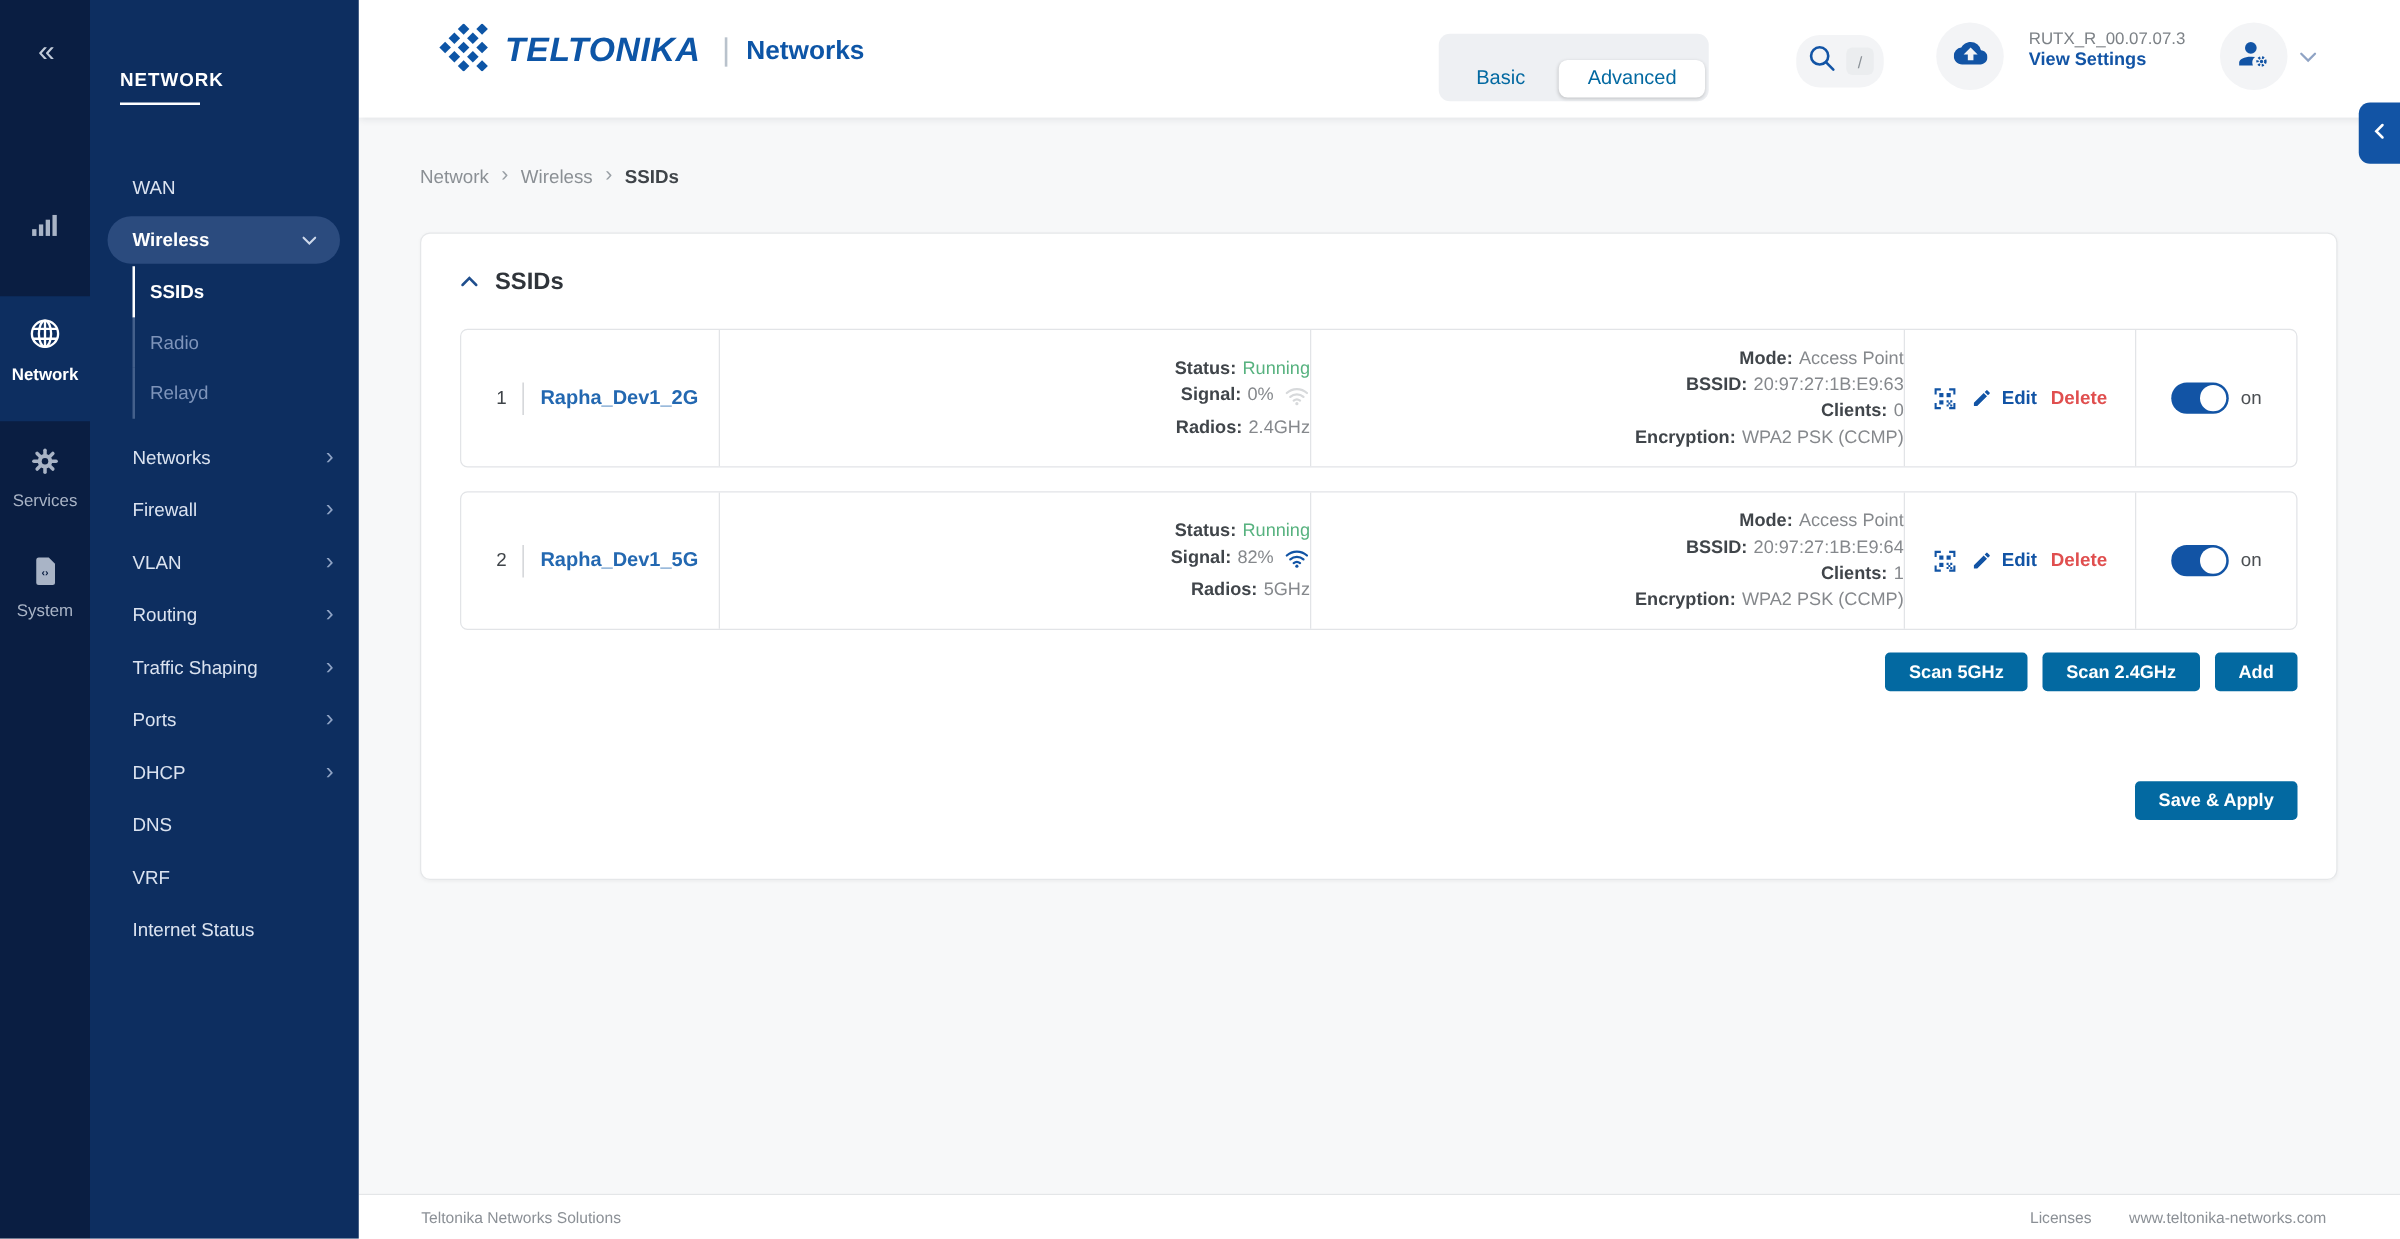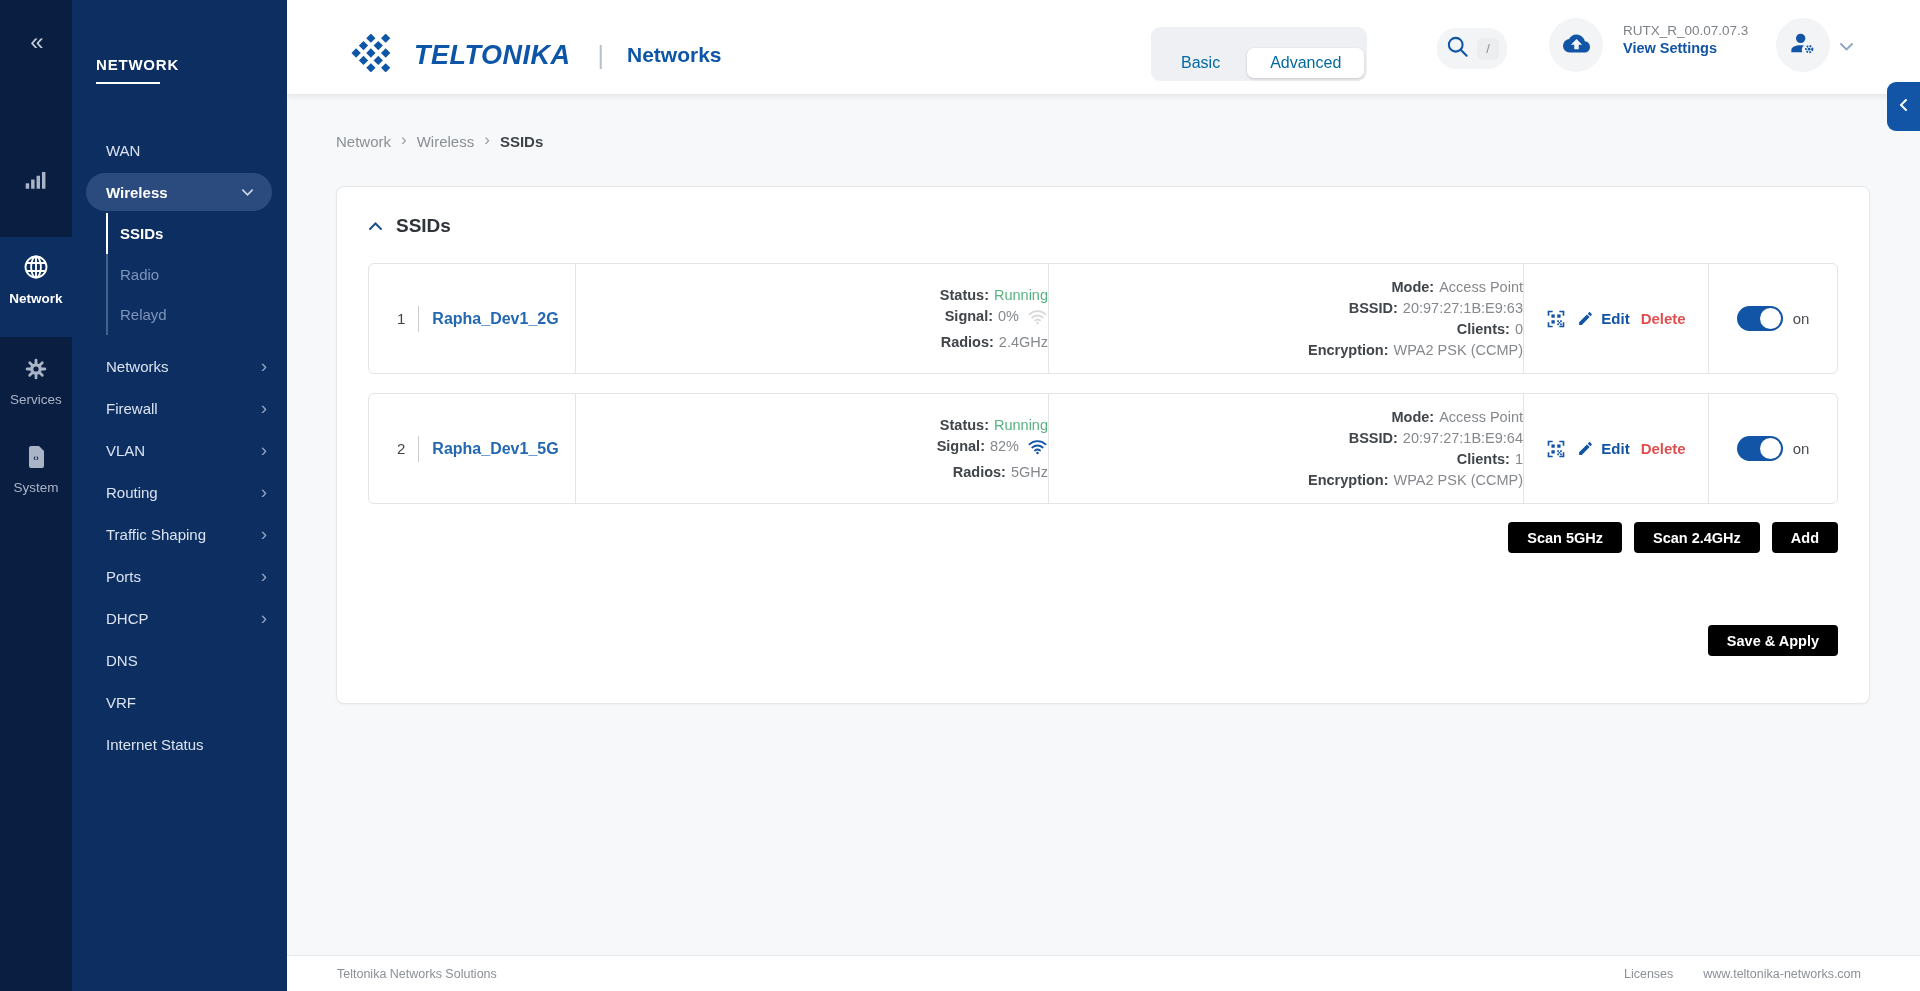--- a/index.html
+++ b/index.html
@@ -29,21 +29,21 @@
   .nav-item.pill-wrap { padding-left:0; }
   .pill { position:absolute; left:4px; right:15px; top:2px; bottom:2px; background:#2b4b7e; border-radius:20px; display:flex; align-items:center; padding-left:20px; }
   .pill .txt { color:#fff; font-weight:700; font-size:15px; }
   .pill .chev-down { position:absolute; right:18px; display:flex; }
   .sub-item { height:40.7px; margin-left:24px; border-left:2px solid rgba(136,158,194,.45); display:flex; align-items:center; padding-left:12px; font-size:15px; color:#7e94ba; cursor:pointer; }
   .sub-item.active { border-left-color:#ffffff; color:#ffffff; font-weight:700; }
   .nav-gap { height:10px; }
 
   
   .header { position:absolute; left:287px; top:0; right:0; height:94px; background:#ffffff; z-index:20; box-shadow:0 2px 6px rgba(25,40,60,.10); }
-  .logo { position:absolute; left:64px; top:34px; display:flex; align-items:center; gap:19px;justify-content:space-between; }
+  .logo { position:absolute; left:64px; top:19px; display:flex; align-items:center; gap:9px;justify-content:space-between; }
   .logo-primary { color:#0d55a6; font-size:27px; font-weight:800; font-style:italic; letter-spacing:.5px; }
   .logo-divider { color:#b9c2cc; font-size:25px; font-weight:300; margin:0 4px 0 8px; }
   .logo-secondary { color:#0d55a6; font-size:21px; font-weight:700; }
 
   .seg { position:absolute; left:864px; top:27px; display:flex; align-items:center; background:#eef0f3; border-radius:9px; padding:3px; }
   .seg-item { font-size:16px; color:#0369a1; padding:6px 27px; cursor:pointer; border-radius:7px;margin-top:18px; }
   .seg-item.selected { background:#ffffff; box-shadow:0 1px 3px rgba(0,0,0,.18); padding:6px 23px; }
 
   .search { position:absolute; left:1150px; top:28px; display:flex; align-items:center; background:#f3f4f6; border-radius:19px; padding:6px 8px 6px 8px; gap:7px; cursor:pointer; }
   .search-key { width:22px; height:22px; background:#ebedef; border-radius:5px; display:flex; align-items:center; justify-content:center; font-size:13px; color:#8a9096; }
@@ -90,21 +90,21 @@
   .act-link { font-size:15px; font-weight:700; cursor:pointer; }
   .act-edit { color:#1254a5; margin-left:-4px;text-align:center; }
   .act-del { color:#e04f4f;text-align:right; }
   .icon-btn { display:flex; cursor:pointer; }
   .cell-toggle { justify-content:center; gap:10px; }
   .toggle { width:46px; height:25px; background:#1254a5; border-radius:13px; position:relative; cursor:pointer; }
   .toggle .knob { position:absolute; right:2px; top:2px; width:21px; height:21px; background:#fff; border-radius:50%; }
   .toggle-lbl { font-size:15px; color:#4a4e52; }
 
   .btn-row { display:flex; justify-content:flex-end; gap:12px; margin-top:18px; }
-  .btn { background:#000000; color:#fff; border:none; border-radius:4px; height:31px; padding:0 19px; font-size:14.5px; font-weight:700;
+  .btn { background:#0369a1; color:#fff; border:none; border-radius:4px; height:31px; padding:0 19px; font-size:14.5px; font-weight:700;
     font-family:"Liberation Sans","DejaVu Sans",sans-serif; cursor:pointer; }
   .save-row { display:flex; justify-content:flex-end; margin-top:72px; }
 
   
   .footer { position:absolute; left:287px; right:0; bottom:0; height:36px; background:#ffffff; border-top:1px solid #e4e6e8;
     display:flex; align-items:center; justify-content:space-between; padding:0 59px 0 50px; z-index:15; }
   .footer .ft { font-size:12.5px; color:#8b9096; }
   .footer-right { display:flex; gap:30px; }
   .footer a { text-decoration:none; color:#8b9096; cursor:pointer; }
 </style>

